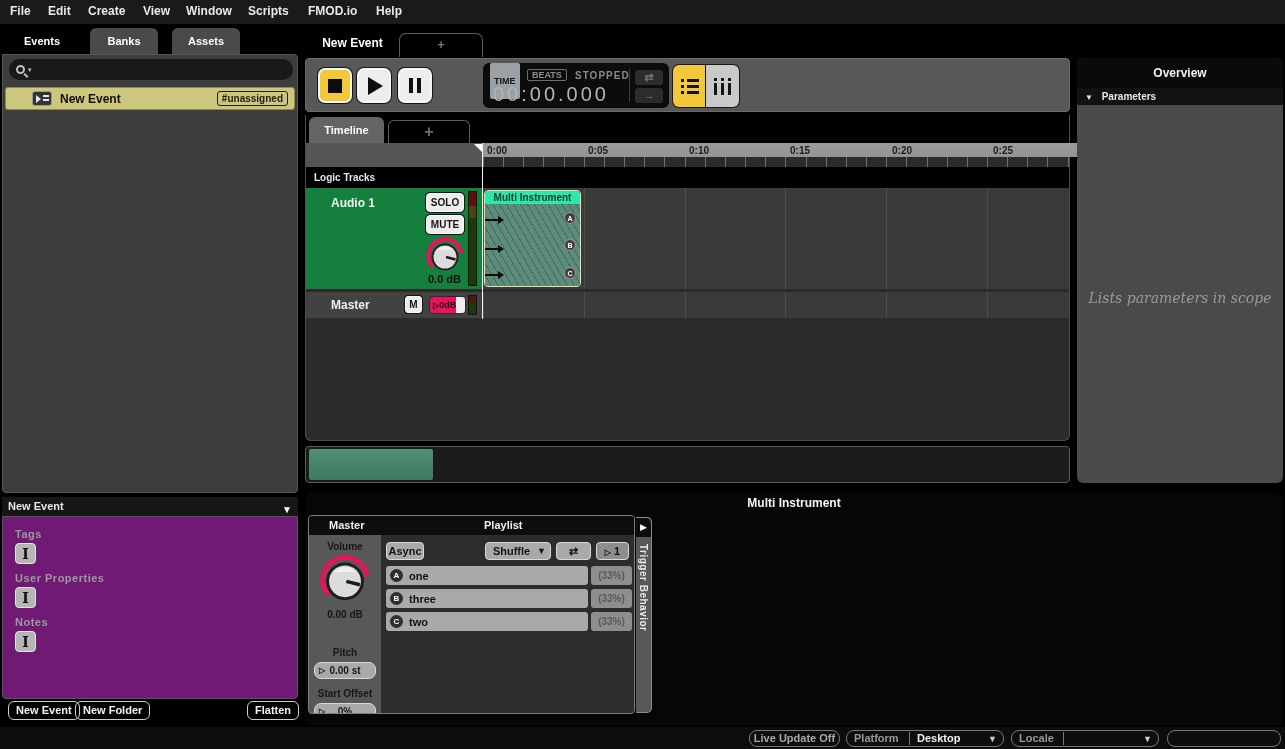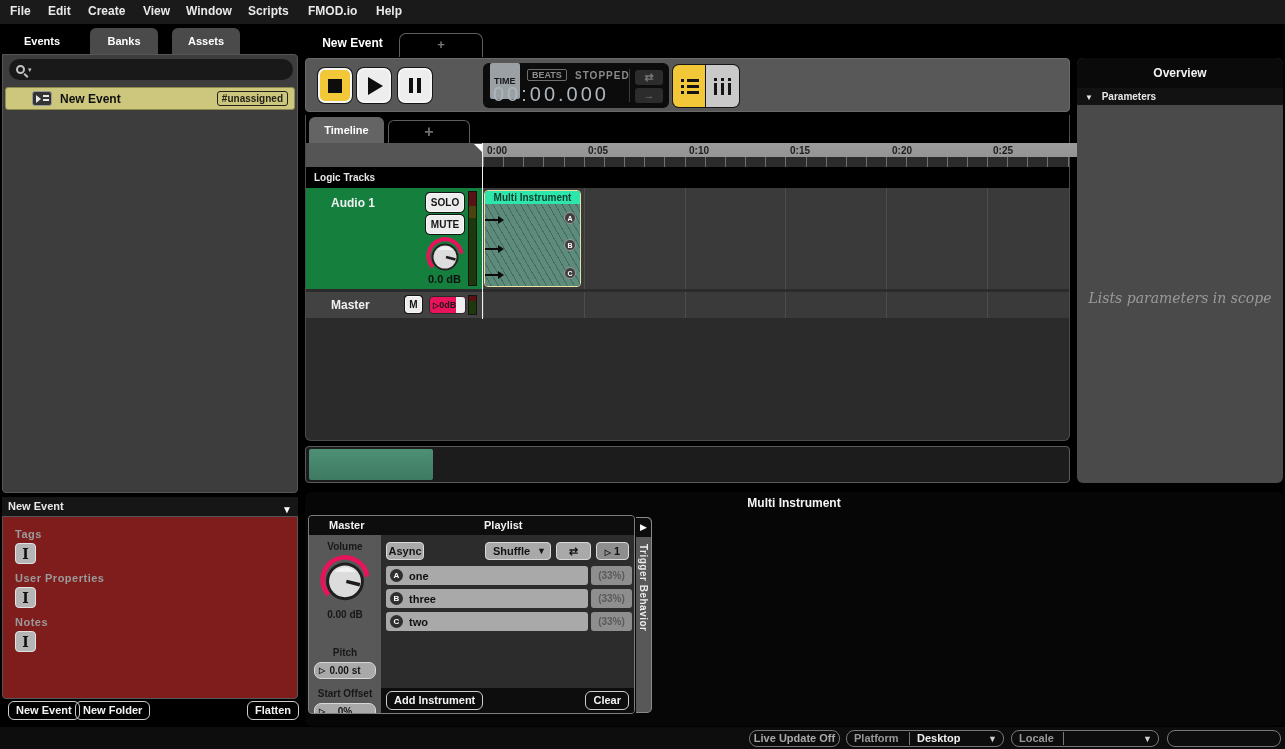--- a/index.html
+++ b/index.html
@@ -24,21 +24,21 @@
   #event-row { position:absolute; left:2px; top:32px; width:290px; height:23px; background:#cdc77e; border:1px solid #8f8a4e; border-radius:3px; display:flex; align-items:center; }
   .event-icon { width:20px; height:15px; background:#333; border:1px solid #999; border-radius:3px; margin-left:26px; display:flex; align-items:center; justify-content:center; gap:2px; }
   .event-icon .tri { width:0; height:0; border-left:5px solid #e8e8e8; border-top:4px solid transparent; border-bottom:4px solid transparent; }
   .event-icon .lines { width:6px; height:7px; background:linear-gradient(#e8e8e8 0 2px,transparent 2px 4px,#e8e8e8 4px 6px,transparent 6px); }
   #event-name { color:#101010; font-size:12px; font-weight:bold; margin-left:8px; }
   #event-badge { position:absolute; right:6px; top:3px; border:1px solid #23221a; border-radius:3px; color:#23221a; font-size:10px; font-weight:bold; padding:1px 4px; }
 
   
   #props-header { left:2px; top:497px; width:296px; height:19px; background:#161616; color:#e6e6e6; font-size:11px; font-weight:bold; line-height:19px; padding-left:6px; }
   #props-header .hdr-caret { position:absolute; right:6px; top:3px; color:#fff; font-size:10px; }
-  #props-body { left:2px; top:516px; width:296px; height:183px; background:#7f1d1d; border:1px solid #565656; border-radius:0 0 4px 4px; }
+  #props-body { left:2px; top:516px; width:296px; height:183px; background:#701a75; border:1px solid #565656; border-radius:0 0 4px 4px; }
   .prop-label { position:absolute; left:12px; color:#9b9b9b; font-size:11px; font-weight:bold; letter-spacing:.5px; }
   .ibtn { position:absolute; left:12px; width:21px; height:21px; background:#b5b5b5; border:1px solid #e2e2e2; border-radius:4px; color:#111; font-family:"DejaVu Serif", serif; font-weight:bold; font-size:14px; text-align:center; line-height:20px; }
   .ghost-btn { border:1px solid #cfcfcf; border-radius:6px; color:#f2f2f2; font-size:11px; font-weight:bold; height:19px; line-height:17px; padding:0 7px; background:transparent; position:absolute; }
 
   
   .mtab-active { background:#000; border-radius:7px 7px 0 0; color:#fff; font-weight:bold; text-align:center; }
   .mtab-ghost { border:1px solid #5d5d5d; border-bottom:none; border-radius:7px 7px 0 0; color:#787878; font-weight:bold; text-align:center; }
   #transport { left:305px; top:58px; width:765px; height:54px; background:#585858; border:1px solid #6a6a6a; border-radius:4px; }
   .tbtn { position:absolute; top:9px; width:34px; height:35px; border-radius:7px; border:2px solid #f5f5f5; box-shadow:0 0 0 1px #161616; display:flex; align-items:center; justify-content:center; }
   .tbtn.white { background:#ededed; }
@@ -368,24 +368,20 @@
           <div class="pl-pct">(33%)</div>
         </div>
         <div class="pl-row">
           <div class="pl-main">
               <span class="pl-badge">C</span>
               <span class="pl-name">two</span>
             </div>
           <div class="pl-pct">(33%)</div>
         </div>
       </div>
-      <div id="pl-footer">
-        <div class="ghost-btn" style="left:5px;top:3px">Add Instrument</div>
-        <div class="ghost-btn" style="right:5px;top:3px">Clear</div>
-      </div>
     </div>
   </div>
   <div id="trigger-tab">
     <div id="trigger-play">▶</div>
     <div id="trigger-label">Trigger Behavior</div>
   </div>
 </div>
 
 <div id="statusbar" class="abs">
   <div class="sb-box" style="left:749px;width:91px;text-align:center;line-height:15px">Live Update Off</div>

